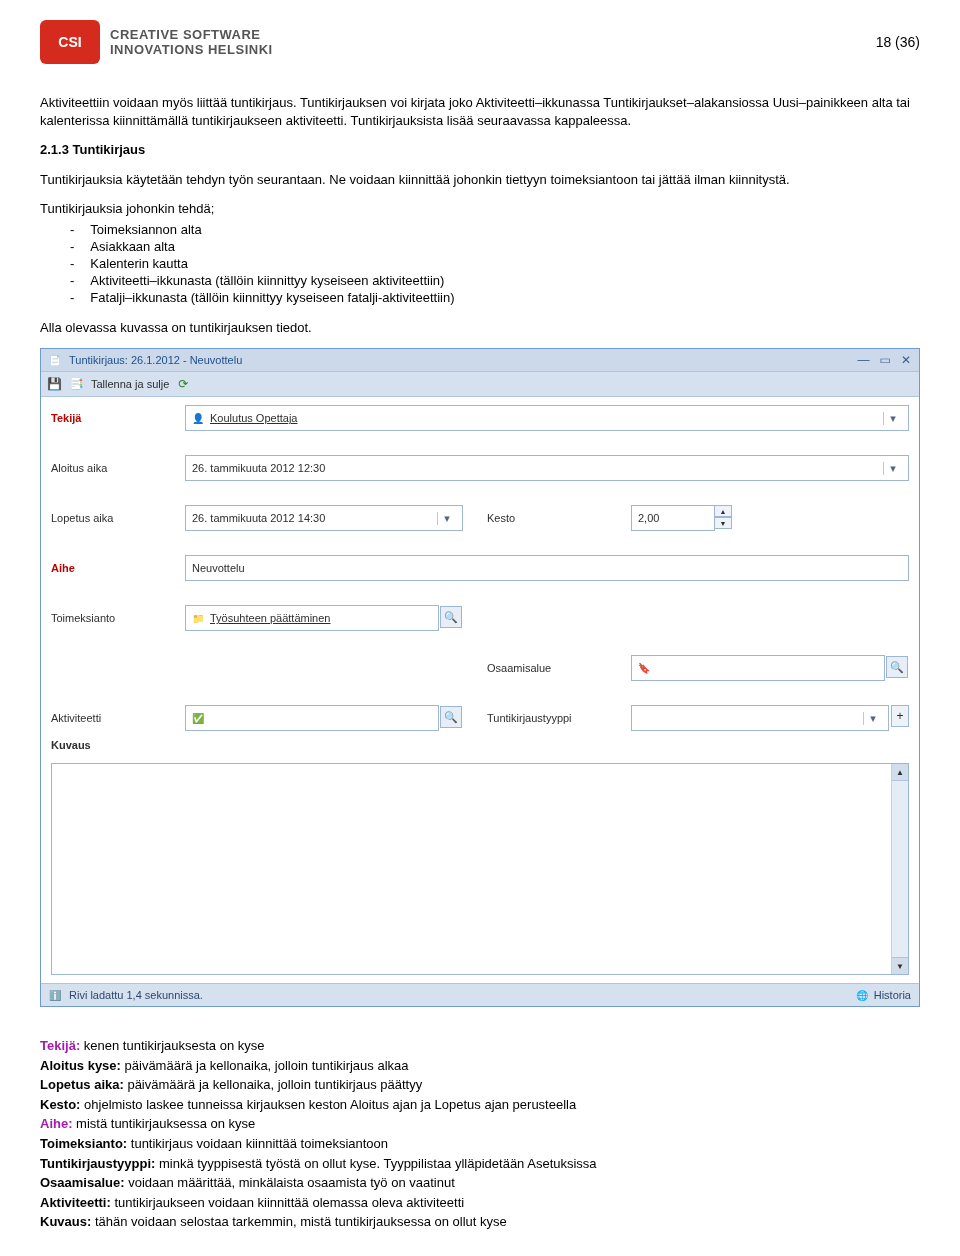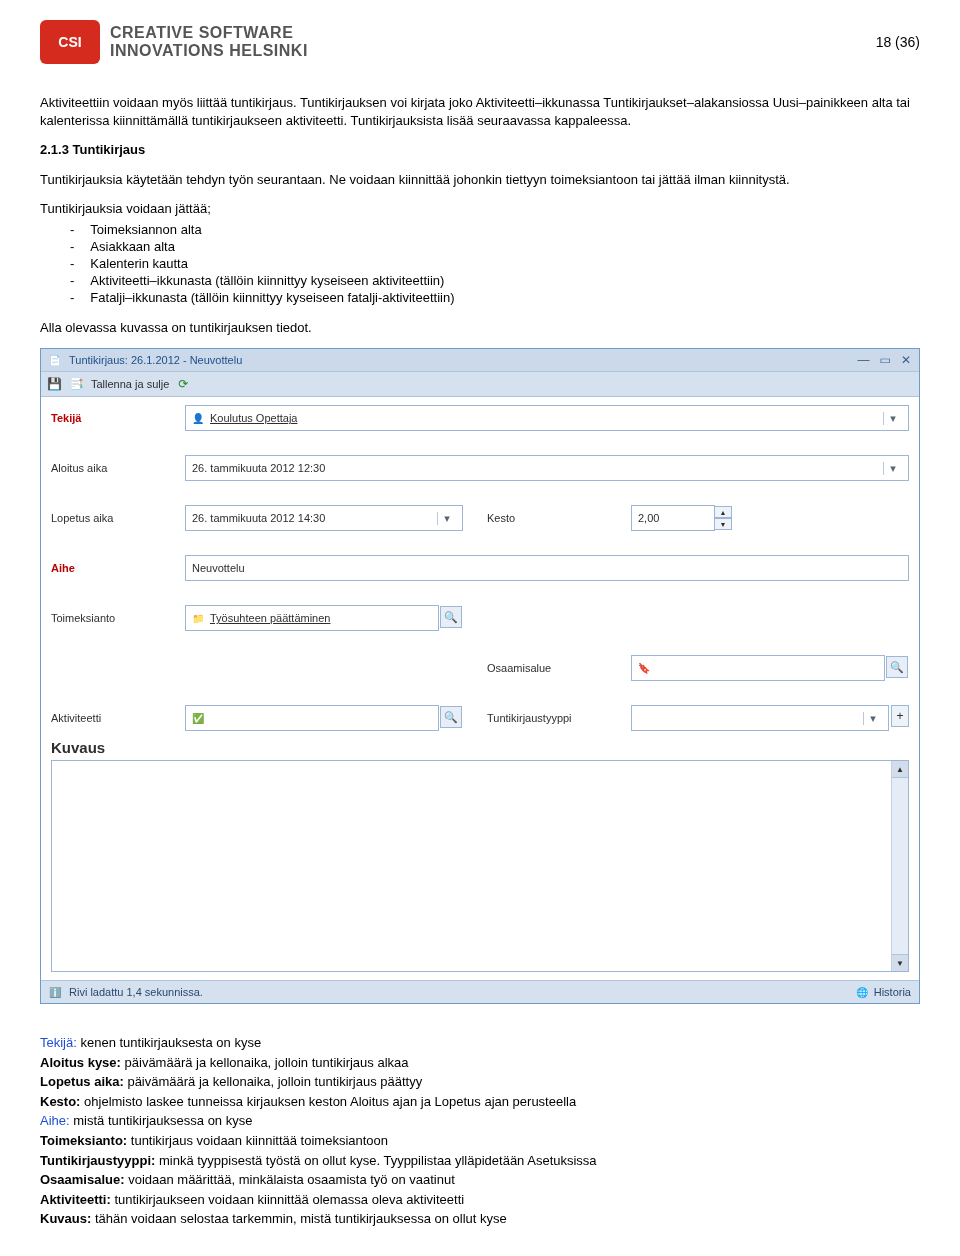--- a/index.html
+++ b/index.html
@@ -11,21 +11,21 @@
     background: #fff;
     width: 880px;
   }
   .header { display: flex; align-items: center; justify-content: space-between; margin-bottom: 30px; }
   .header-left { display: flex; align-items: center; gap: 10px; }
   .logo-box {
     width: 60px; height: 44px; background: #d52b1e; border-radius: 6px;
     display: flex; align-items: center; justify-content: center;
     color: #fff; font-weight: bold; font-size: 14px;
   }
-  .logo-text { font-size: 16px; color: #555; font-weight: 600; letter-spacing: 0.5px; }
+  .logo-text { font-size: 13px; color: #555; font-weight: 600; letter-spacing: 0.5px; }
   .page-num { font-size: 14px; }
   .body-text p { line-height: 1.35; margin: 0 0 12px 0; }
   .section-heading { font-weight: bold; margin: 18px 0 12px 0; }
   .bullet-list { margin: 4px 0 14px 30px; padding: 0; }
   .bullet-list li { list-style: none; margin: 2px 0; }
   .bullet-list li::before { content: "-"; margin-right: 16px; }
   
   .win {
     border: 1px solid #6f9bc8; background: #cbd9ea;
     font-family: Tahoma, Arial, sans-serif; font-size: 11px;
@@ -53,38 +53,38 @@
     font-size:11px; display:flex; align-items:center; gap:4px;
   }
   .form-input.wide { grid-column: 2 / 5; }
   .dd { display:flex; }
   .dd .arrow { width:18px; border-left:1px solid #b8c9de; display:flex; align-items:center; justify-content:center; color:#567; }
   .lookup { position:relative; }
   .lookup .lookup-btn {
     position:absolute; right:-24px; top:0; width:20px; height:20px;
     border:1px solid #9db6d3; background:#e8eef7; display:flex; align-items:center; justify-content:center;
   }
-  .spin { display:flex; align-items:center; }
+  .spin { display:flex; }
   .spin .spinners { display:flex; flex-direction:column; margin-left:-1px; }
   .spin .spinners span { width:16px; height:10px; border:1px solid #9db6d3; font-size:7px; display:flex; align-items:center; justify-content:center; background:#eef3fa; }
-  .section-label { font-weight:bold; font-size:15px; margin:8px 0 4px 0; }
+  .section-label { font-weight:bold; font-size:11px; margin:8px 0 12px 0; }
   .kuvaus-box { border:1px solid #9db6d3; height:210px; position:relative; background:#fff; }
   .kuvaus-box .scroll { position:absolute; right:0; top:0; bottom:0; width:16px; background:#e4ecf6; border-left:1px solid #c1d1e3; }
   .kuvaus-box .scroll .thumb-up { position:absolute; top:0; left:0; right:0; height:16px; background:#d1ddeb; border-bottom:1px solid #b0c3da; display:flex; align-items:center; justify-content:center; font-size:8px; }
   .kuvaus-box .scroll .thumb-down { position:absolute; bottom:0; left:0; right:0; height:16px; background:#d1ddeb; border-top:1px solid #b0c3da; display:flex; align-items:center; justify-content:center; font-size:8px; }
   .win-status {
     display:flex; align-items:center; justify-content:space-between;
     padding:4px 8px; background:#d6e1ef; border-top:1px solid #b1c4dd; color:#2a486f;
   }
   .win-status .right { display:flex; align-items:center; gap:4px; }
   .mini-icon { width:14px; height:14px; display:inline-flex; align-items:center; justify-content:center; font-size:10px; }
   .plus-btn { width:16px; height:20px; border:1px solid #9db6d3; background:#eef3fa; display:flex; align-items:center; justify-content:center; font-size:12px; margin-left:2px; }
   .definitions p { margin: 2px 0; line-height:1.35; }
   .definitions .b { font-weight:bold; }
-  .definitions .r { font-weight:normal; color:#1d4ed8; }
+  .definitions .r { font-weight:bold; color:#a21caf; }
 </style>
 </head>
 <body>
 
 <div class="header">
   <div class="header-left">
     <div class="logo-box">CSI</div>
     <div>
       <div class="logo-text">CREATIVE SOFTWARE</div>
       <div class="logo-text">INNOVATIONS HELSINKI</div>
@@ -93,21 +93,21 @@
   <div class="page-num">18 (36)</div>
 </div>
 
 <div class="body-text">
   <p>Aktiviteettiin voidaan myös liittää tuntikirjaus. Tuntikirjauksen voi kirjata joko Aktiviteetti–ikkunassa Tuntikirjaukset–alakansiossa Uusi–painikkeen alta tai kalenterissa kiinnittämällä tuntikirjaukseen aktiviteetti. Tuntikirjauksista lisää seuraavassa kappaleessa.</p>
 
   <p class="section-heading">2.1.3   Tuntikirjaus</p>
 
   <p>Tuntikirjauksia käytetään tehdyn työn seurantaan. Ne voidaan kiinnittää johonkin tiettyyn toimeksiantoon tai jättää ilman kiinnitystä.</p>
 
-  <p style="margin-bottom:2px">Tuntikirjauksia voidaan jättää;</p>
+  <p style="margin-bottom:2px">Tuntikirjauksia johonkin tehdä;</p>
   <ul class="bullet-list">
     <li>Toimeksiannon alta</li>
     <li>Asiakkaan alta</li>
     <li>Kalenterin kautta</li>
     <li>Aktiviteetti–ikkunasta (tällöin kiinnittyy kyseiseen aktiviteettiin)</li>
     <li>Fatalji–ikkunasta (tällöin kiinnittyy kyseiseen fatalji-aktiviteettiin)</li>
   </ul>
 
   <p>Alla olevassa kuvassa on tuntikirjauksen tiedot.</p>
 </div>

